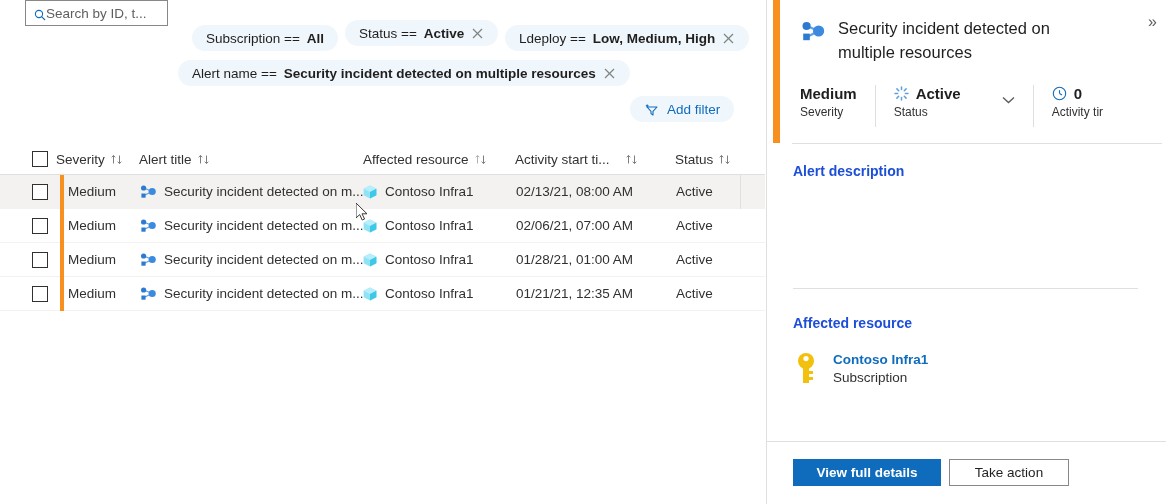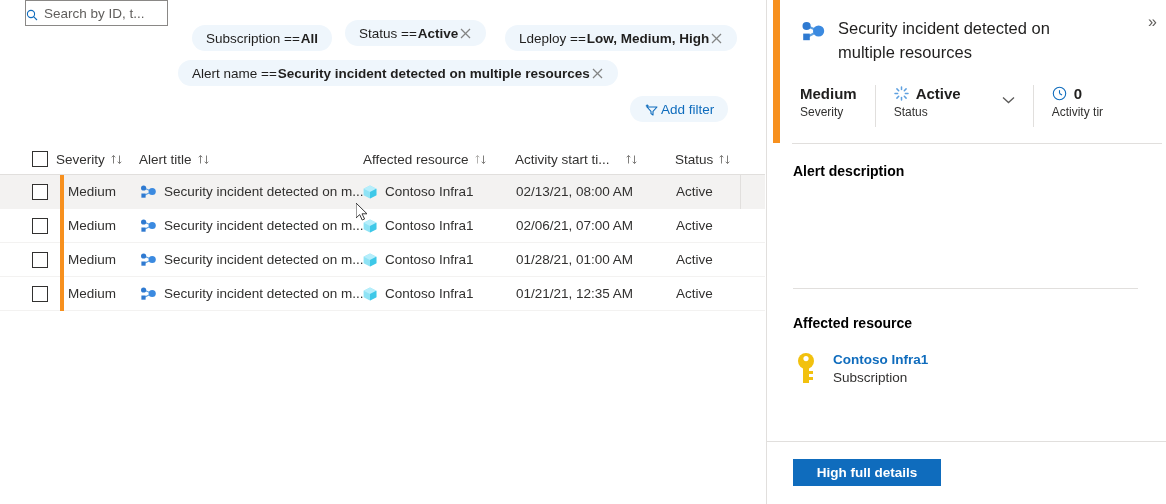--- a/index.html
+++ b/index.html
@@ -11,29 +11,29 @@
     color: #323130;
   }
   #app { position: relative; width: 1166px; height: 504px; }
 
   
   #left { position: absolute; left: 0; top: 0; width: 765px; height: 504px; background:#fff; }
   .search-box {
     position:absolute; left:25px; top:0;
     width:143px; height:26px;
     border:1px solid #8a8886; background:#fff;
-    display:flex; align-items:center; gap:6px; 
+    display:flex; align-items:center; padding-left:8px;
   }
   .search-icon { width:12px; height:12px; flex:0 0 auto; }
   .search-ph { font-size:13.5px; color:#605e5c; white-space:nowrap; }
 
   .pill {
     position:absolute; height:26px; border-radius:13px;
     background:#eff6fc; color:#201f1e;
-    display:flex; align-items:center; gap:1px;
+    display:flex; align-items:center; gap:7px;
     padding:0 14px; font-size:13.5px; white-space:nowrap;
     cursor:pointer;
   }
   .pill .lbl { font-weight:400; }
   .pill .val { font-weight:700; }
   .pill-x { width:13px; height:13px; flex:0 0 auto; opacity:.75; }
 
   .pill-sub   { left:192px; top:25px; }
   .pill-stat  { left:345px; top:20px; }
   .pill-sev   { left:505px; top:25px; }
@@ -110,21 +110,21 @@
   .meta-col { position:relative; padding-right:18px; }
   .meta-val { font-size:15px; font-weight:700; color:#201f1e; display:flex; align-items:center; gap:7px; white-space:nowrap; }
   .meta-lbl { font-size:12px; color:#323130; margin-top:3px; }
   .meta-div { width:1px; background:#e1dfdd; height:42px; margin-right:18px; }
   .meta-chev { width:13px; height:8px; margin-left:34px; opacity:.8; cursor:pointer; }
   .icon-active { width:15px; height:15px; flex:0 0 auto; }
   .icon-clock { width:15px; height:15px; flex:0 0 auto; }
 
   .panel-divider { position:absolute; left:25px; top:143px; width:370px; height:1px; background:#e1dfdd; }
 
-  .sec-title { position:absolute; font-size:14px; font-weight:700; color:#000000; }
+  .sec-title { position:absolute; font-size:14px; font-weight:700; color:#1d4ed8; }
   .desc-body {
     position:absolute; left:26px; top:194px; width:345px;
     font-size:13.5px; line-height:19px; color:#323130;
   }
   .hr2 { position:absolute; left:26px; top:288px; width:345px; height:1px; background:#e1dfdd; }
 
   .res-row { position:absolute; left:26px; top:350px; display:flex; gap:14px; align-items:center; }
   .icon-key { width:26px; height:32px; flex:0 0 auto; }
   .res-link { font-size:13.5px; color:#0f6cbd; font-weight:700; cursor:pointer; }
   .res-sub { font-size:13.5px; color:#323130; margin-top:2px; }
@@ -475,15 +475,16 @@
           <rect x="16" y="25" width="4" height="3" fill="#f2c10e"></rect>
         </svg>
       </span>
       <span>
         <span class="res-link">Contoso Infra1</span>
         <span class="res-sub" style="display:block">Subscription</span>
       </span>
     </div>
 
     <span class="panel-footer-line"></span>
-    <button class="btn btn-primary">High full details</button>
+    <button class="btn btn-primary">View full details</button>
+    <button class="btn btn-secondary">Take action</button>
   </div>
 </div>
 
 </body></html>

